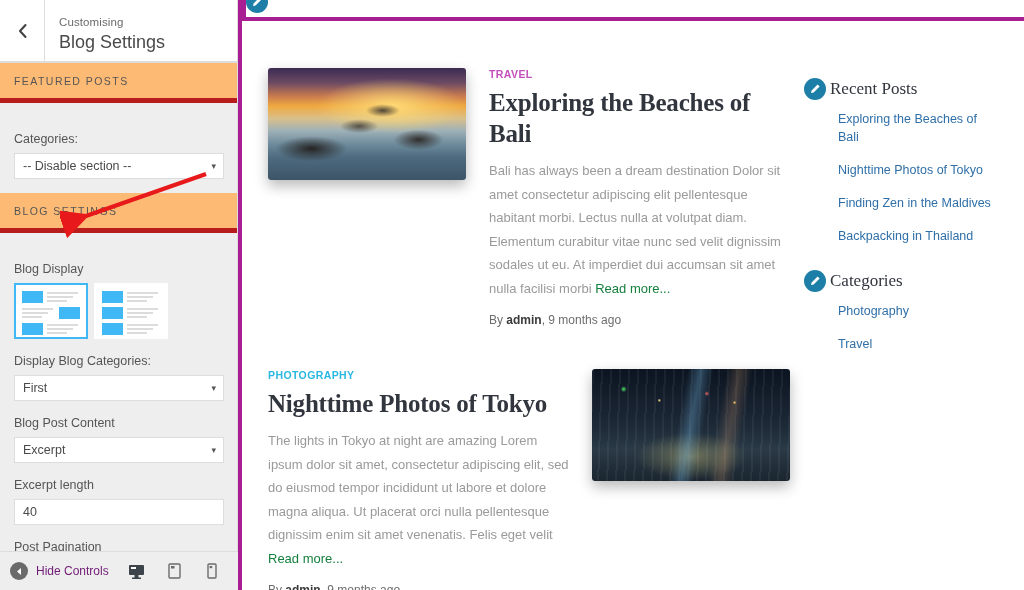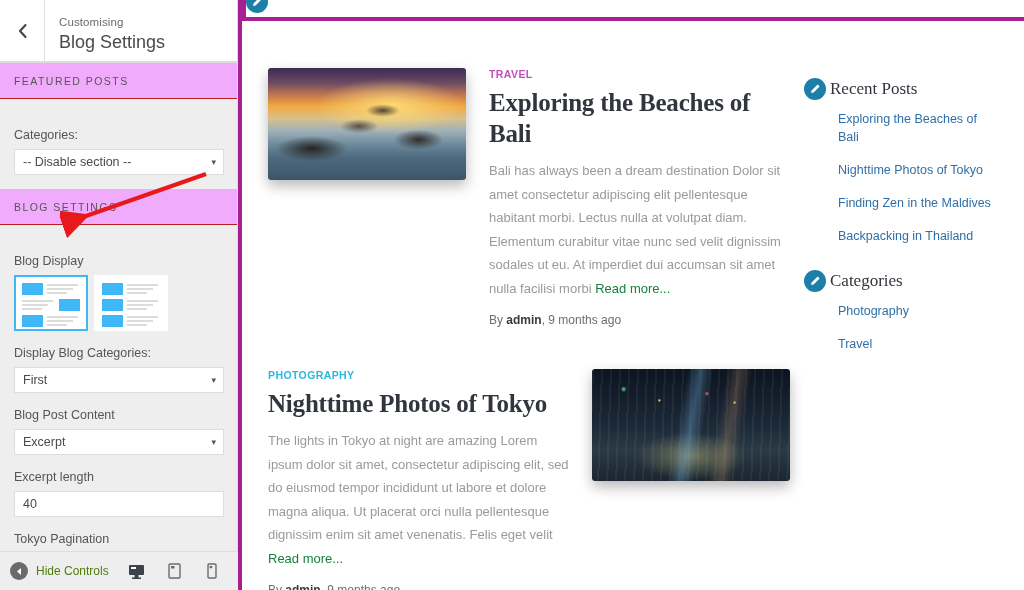--- a/index.html
+++ b/index.html
@@ -49,22 +49,22 @@
     font-weight: 400;
   }
 
   .cz-body {
     height: 528px;
     position: relative;
     overflow: hidden;
   }
 
   .section-head {
-    background: #f0abfc;
-    border-bottom: 1px solid #b91c1c;
+    background: #fdba74;
+    border-bottom: 5px solid #b91c1c;
     padding: 12px 14px 11px 14px;
     font-size: 10.5px;
     letter-spacing: 1.45px;
     color: #555555;
     font-weight: 400;
     text-transform: uppercase;
   }
   .section-head.first { border-top: 1px solid #dddddd; }
 
   .cz-panel { padding: 14px 14px 0 14px; }
@@ -136,21 +136,21 @@
   .hide-controls {
     display: flex; align-items: center; gap: 8px;
     padding-left: 10px; cursor: pointer; flex: 1;
   }
   .hc-circle {
     width: 18px; height: 18px; border-radius: 50%;
     background: #6a6a6a;
     display: flex; align-items: center; justify-content: center;
   }
   .hc-circle svg { display: block; }
-  .hc-label { font-size: 12px; color: #4d7c0f; }
+  .hc-label { font-size: 12px; color: #701a75; }
   .device-btns { display: flex; gap: 18px; padding-right: 16px; }
   .device-btn { cursor: pointer; display: flex; align-items: center; justify-content: center; width: 20px; height: 20px; }
 
   
   #preview {
     position: absolute; left: 238px; top: 0;
     width: 786px; height: 590px;
     background: #ffffff;
   }
   .preview-accent-left {
@@ -413,21 +413,21 @@
             <span class="select-caret">▾</span>
           </div>
         </div>
 
         <div class="field">
           <span class="field-label">Excerpt length</span>
           <input class="cz-input" value="40" style="">
         </div>
 
         <div class="field">
-          <span class="field-label">Tokyo Pagination</span>
+          <span class="field-label">Post Pagination</span>
           <div class="select-wrap">
             <input class="cz-select" readonly="" value="Number" style="">
             <span class="select-caret">▾</span>
           </div>
         </div>
 
       </div>
     </div>
 
     <div class="cz-footer">

